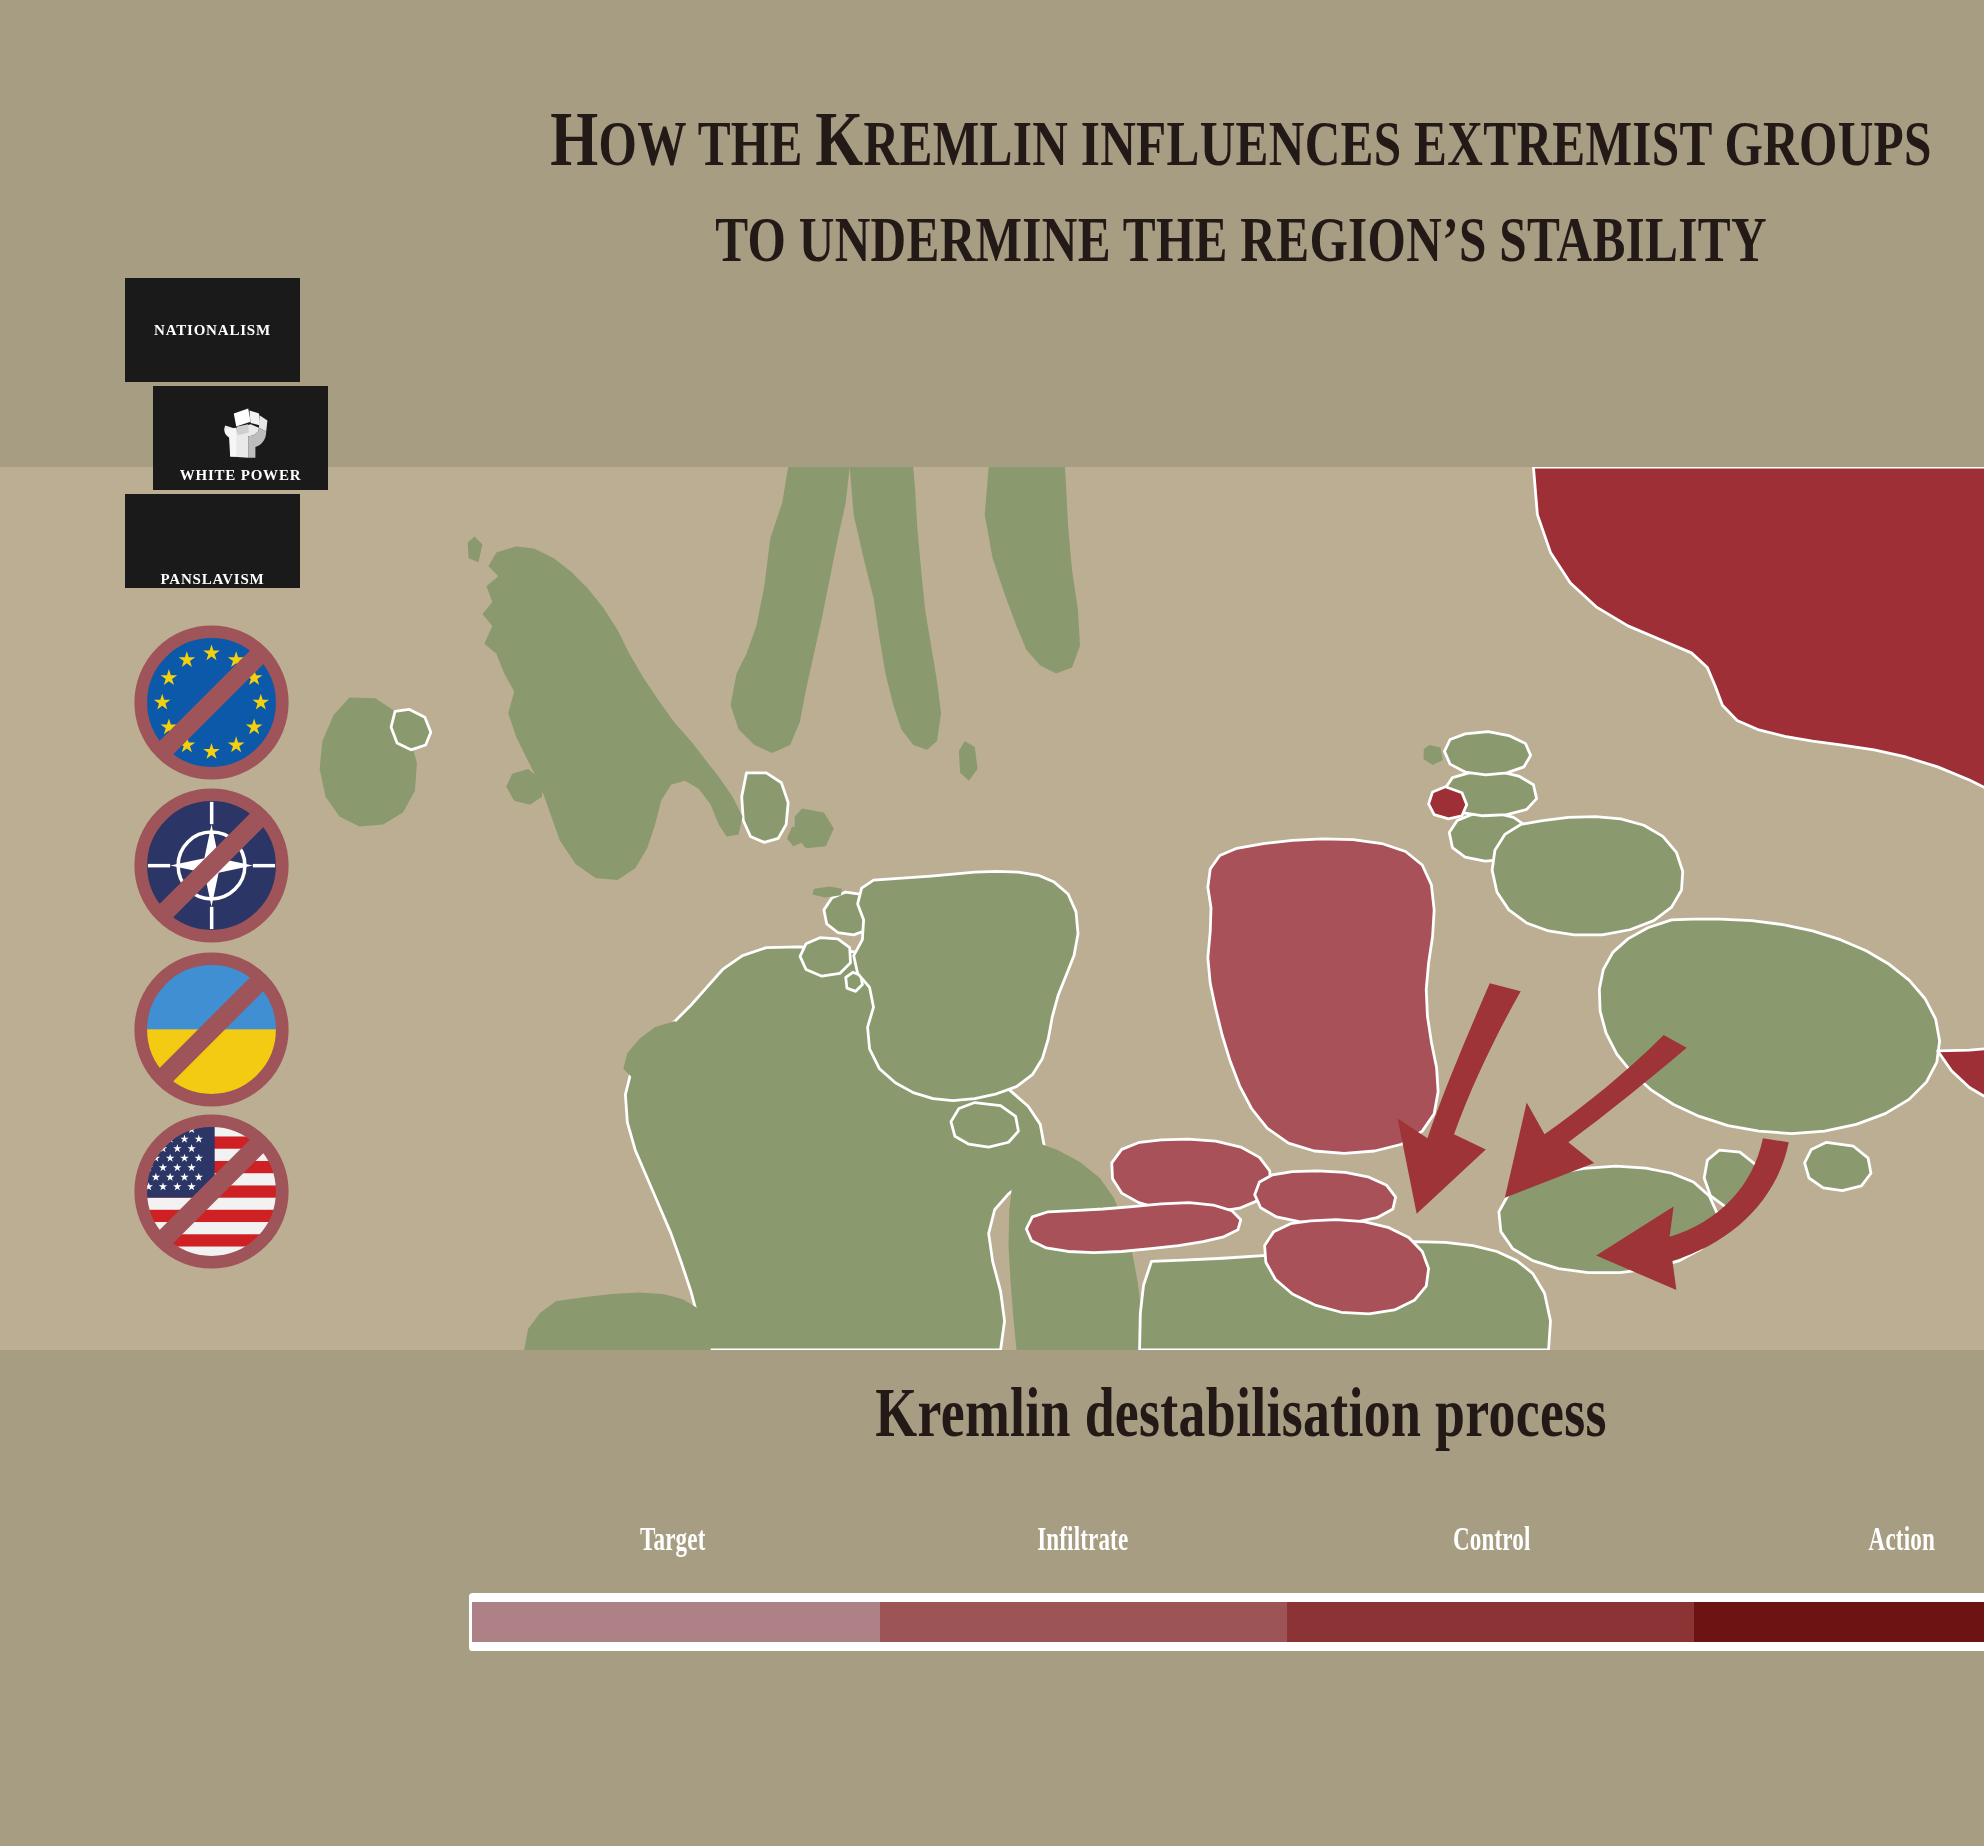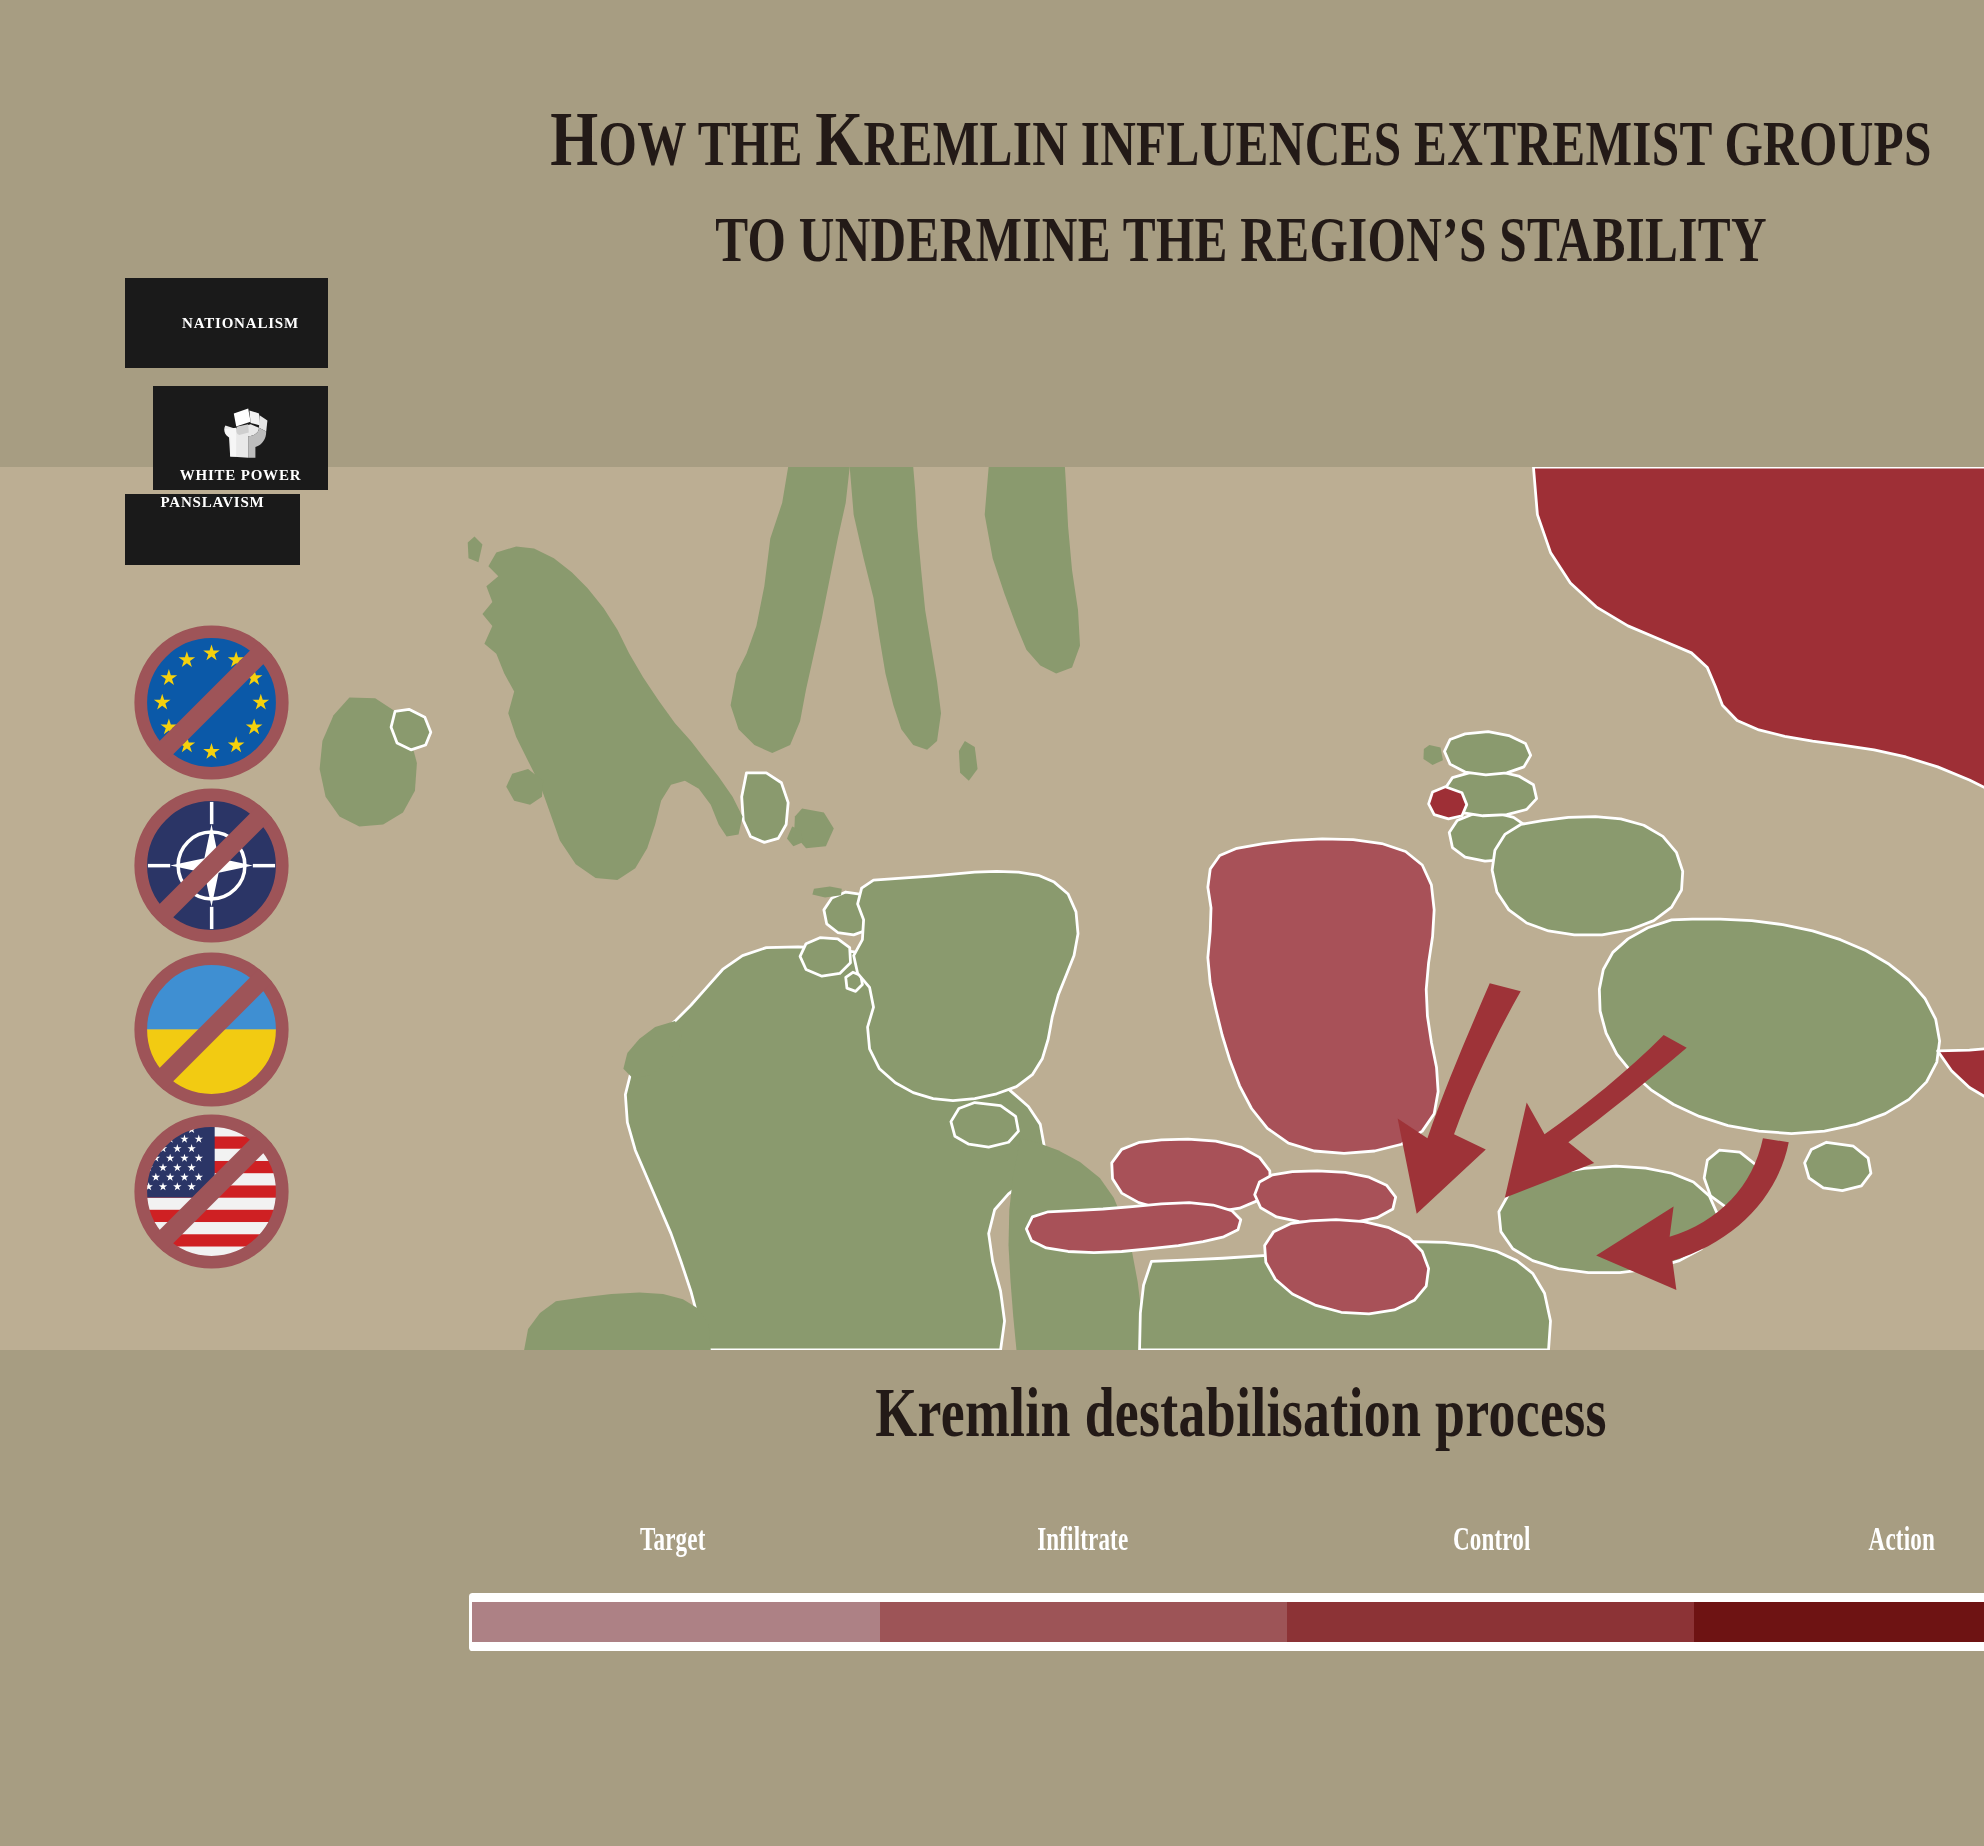--- a/index.html
+++ b/index.html
@@ -25,23 +25,23 @@
   
   #map-wrap{position:absolute;top:467px;left:0;width:2482px;height:883px;overflow:hidden;z-index:10;}
   #map-svg{display:block;width:2482px;height:883px;}
 
   
   #rail{position:absolute;left:125px;top:278px;width:187px;z-index:40;}
   .card{position:absolute;left:0;width:175px;background:#1a1a1a;
     display:flex;flex-direction:column;align-items:center;justify-content:flex-end;}
   .card-label{color:#ffffff;font-family:"Liberation Serif",serif;font-weight:700;
     font-size:15px;letter-spacing:0.8px;white-space:nowrap;}
-  #card-nationalism{top:0;height:90px;padding-bottom:0;justify-content:center;padding-left:28px;}
+  #card-nationalism{top:0;height:104px;padding-bottom:0;justify-content:center;}
   #card-whitepower{top:108px;height:98px;justify-content:flex-end;padding-bottom:5.6px;margin-left:28px;}
-  #card-panslavism{top:216px;height:71px;justify-content:flex-start;}
+  #card-panslavism{top:216px;height:94px;justify-content:flex-end;}
   #fist{width:60px;height:60px;margin-bottom:2.4px;}
 
   .badge{position:absolute;left:7.1px;width:159px;height:159px;border-radius:50%;overflow:hidden;}
   #badge-eu{top:345px;}
   #badge-nato{top:508px;}
   #badge-ukraine{top:672px;}
   #badge-usa{top:834px;}
   .badge svg{display:block;width:100%;height:100%;}
 
   

